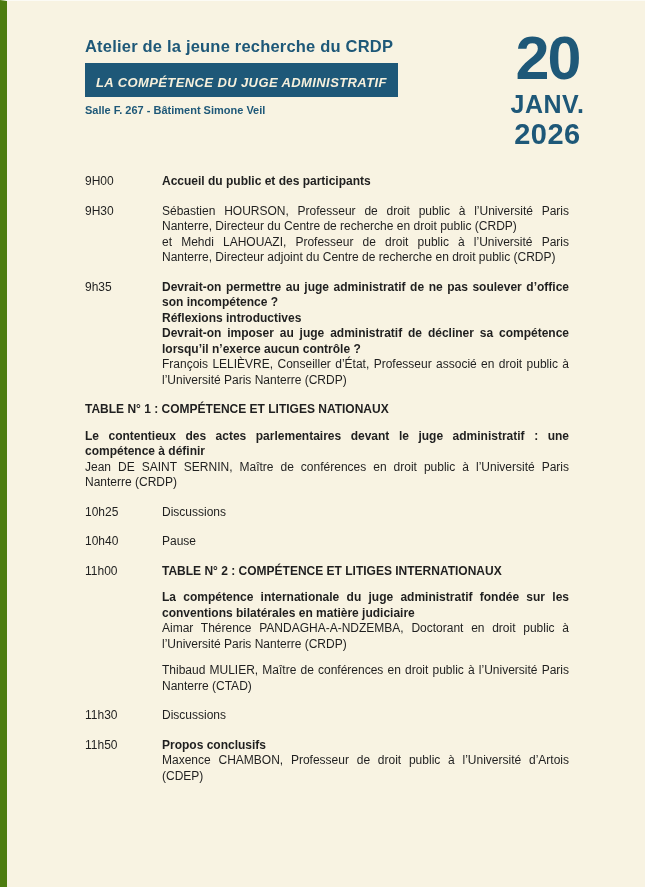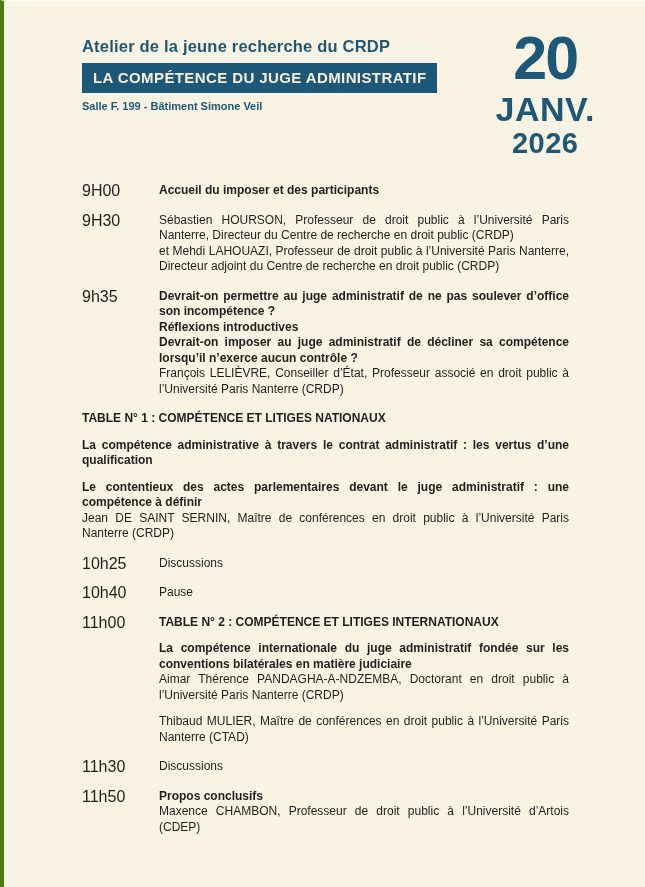--- a/index.html
+++ b/index.html
@@ -12,85 +12,86 @@
   html,body{margin:0;padding:0;}
   body{
     width:645px;height:887px;
     background:var(--bg);
     color:var(--ink);
     font-family:"Liberation Sans", sans-serif;
   }
   .page{
     width:645px;height:887px;
     overflow:hidden;
-    border-left:4px solid #4d7c0f;
+    border-left:7px solid #4d7c0f;
     border-top:1px solid #fcfbf5;
   }
   .header{
     display:flex;
     justify-content:space-between;
     align-items:flex-start;
     padding:36px 50px 0 78px;
   }
   .kicker{
     font-size:16.5px;font-weight:bold;color:var(--accent);letter-spacing:0.2px;
   }
   .banner{
     margin-top:7px;display:inline-block;
     background:var(--accent);color:var(--banner-text);
-    font-weight:bold;font-size:15px;letter-spacing:0.4px;
-    padding:6px 11px 7px 11px;
+    font-weight:bold;font-size:13px;letter-spacing:0.4px;
+    padding:12px 11px 7px 11px;
+    font-style:italic;
   }
   .venue{
     margin-top:7px;font-size:11px;font-weight:bold;color:var(--accent);
   }
   .date-block{
     flex:none;color:var(--accent);font-weight:bold;line-height:1;
     margin-top:-9px;text-align:center;min-width:95px;
   }
   .date-day{font-size:61px;letter-spacing:-2px;}
-  .date-month{font-size:34px;margin-top:3px;letter-spacing:0.5px;}
+  .date-month{font-size:25px;margin-top:3px;letter-spacing:0.5px;}
   .date-year{font-size:29px;margin-top:3px;letter-spacing:0.5px;}
 
   #schedule{padding:25px 76px 0 78px;}
   .row{display:flex;margin-bottom:14px;}
   .row:last-child{margin-bottom:0;}
-  .time{flex:0 0 77px;font-size:16px;line-height:15.5px;}
+  .time{flex:0 0 77px;font-size:12px;line-height:15.5px;}
   .content{flex:1;min-width:0;}
   .block{margin:0 0 11px 0;}
   .block:last-child{margin-bottom:0;}
   .run{margin:0;font-size:12px;line-height:15.5px;text-align:justify;}
   .run.b{font-weight:bold;}
 </style>
 </head>
 <body>
 
 <div class="page">
 
   <div class="header">
     <div class="header-left">
       <div class="kicker">Atelier de la jeune recherche du CRDP</div>
       <div class="banner">
         <span>LA COMPÉTENCE DU JUGE ADMINISTRATIF</span>
       </div>
-      <div class="venue">Salle F. 199 - Bâtiment Simone Veil</div>
+      <div class="venue">Salle F. 267 - Bâtiment Simone Veil</div>
     </div>
     <div class="date-block">
       <div class="date-day">20</div>
       <div class="date-month">JANV.</div>
       <div class="date-year">2026</div>
     </div>
   </div>
 
   <div id="schedule">
       <div class="row">
         <div class="time">9H00</div>
         <div class="content">
           <div class="block">
-            <p class="run b">Accueil du imposer et des participants</p>
+            <p class="run b">Accueil du public et des participants</p>
           </div>
         </div>
       </div>
       <div class="row">
         <div class="time">9H30</div>
         <div class="content">
           <div class="block">
             <p class="run">Sébastien HOURSON, Professeur de droit public à l’Université Paris Nanterre, Directeur du Centre de recherche en droit public (CRDP)</p>
             <p class="run">et Mehdi LAHOUAZI, Professeur de droit public à l’Université Paris Nanterre, Directeur adjoint du Centre de recherche en droit public (CRDP)</p>
           </div>
@@ -106,21 +107,20 @@
             <p class="run">François LELIÈVRE, Conseiller d’État, Professeur associé en droit public à l’Université Paris Nanterre (CRDP)</p>
           </div>
         </div>
       </div>
       <div class="row">
         <div class="content">
           <div class="block">
             <p class="run b">TABLE N° 1&nbsp;: COMPÉTENCE ET LITIGES NATIONAUX</p>
           </div>
           <div class="block">
-            <p class="run b">La compétence administrative à travers le contrat administratif&nbsp;: les vertus d’une qualification</p>
           </div>
           <div class="block">
             <p class="run b">Le contentieux des actes parlementaires devant le juge administratif&nbsp;: une compétence à définir</p>
             <p class="run">Jean DE SAINT SERNIN, Maître de conférences en droit public à l’Université Paris Nanterre (CRDP)</p>
           </div>
         </div>
       </div>
       <div class="row">
         <div class="time">10h25</div>
         <div class="content">

